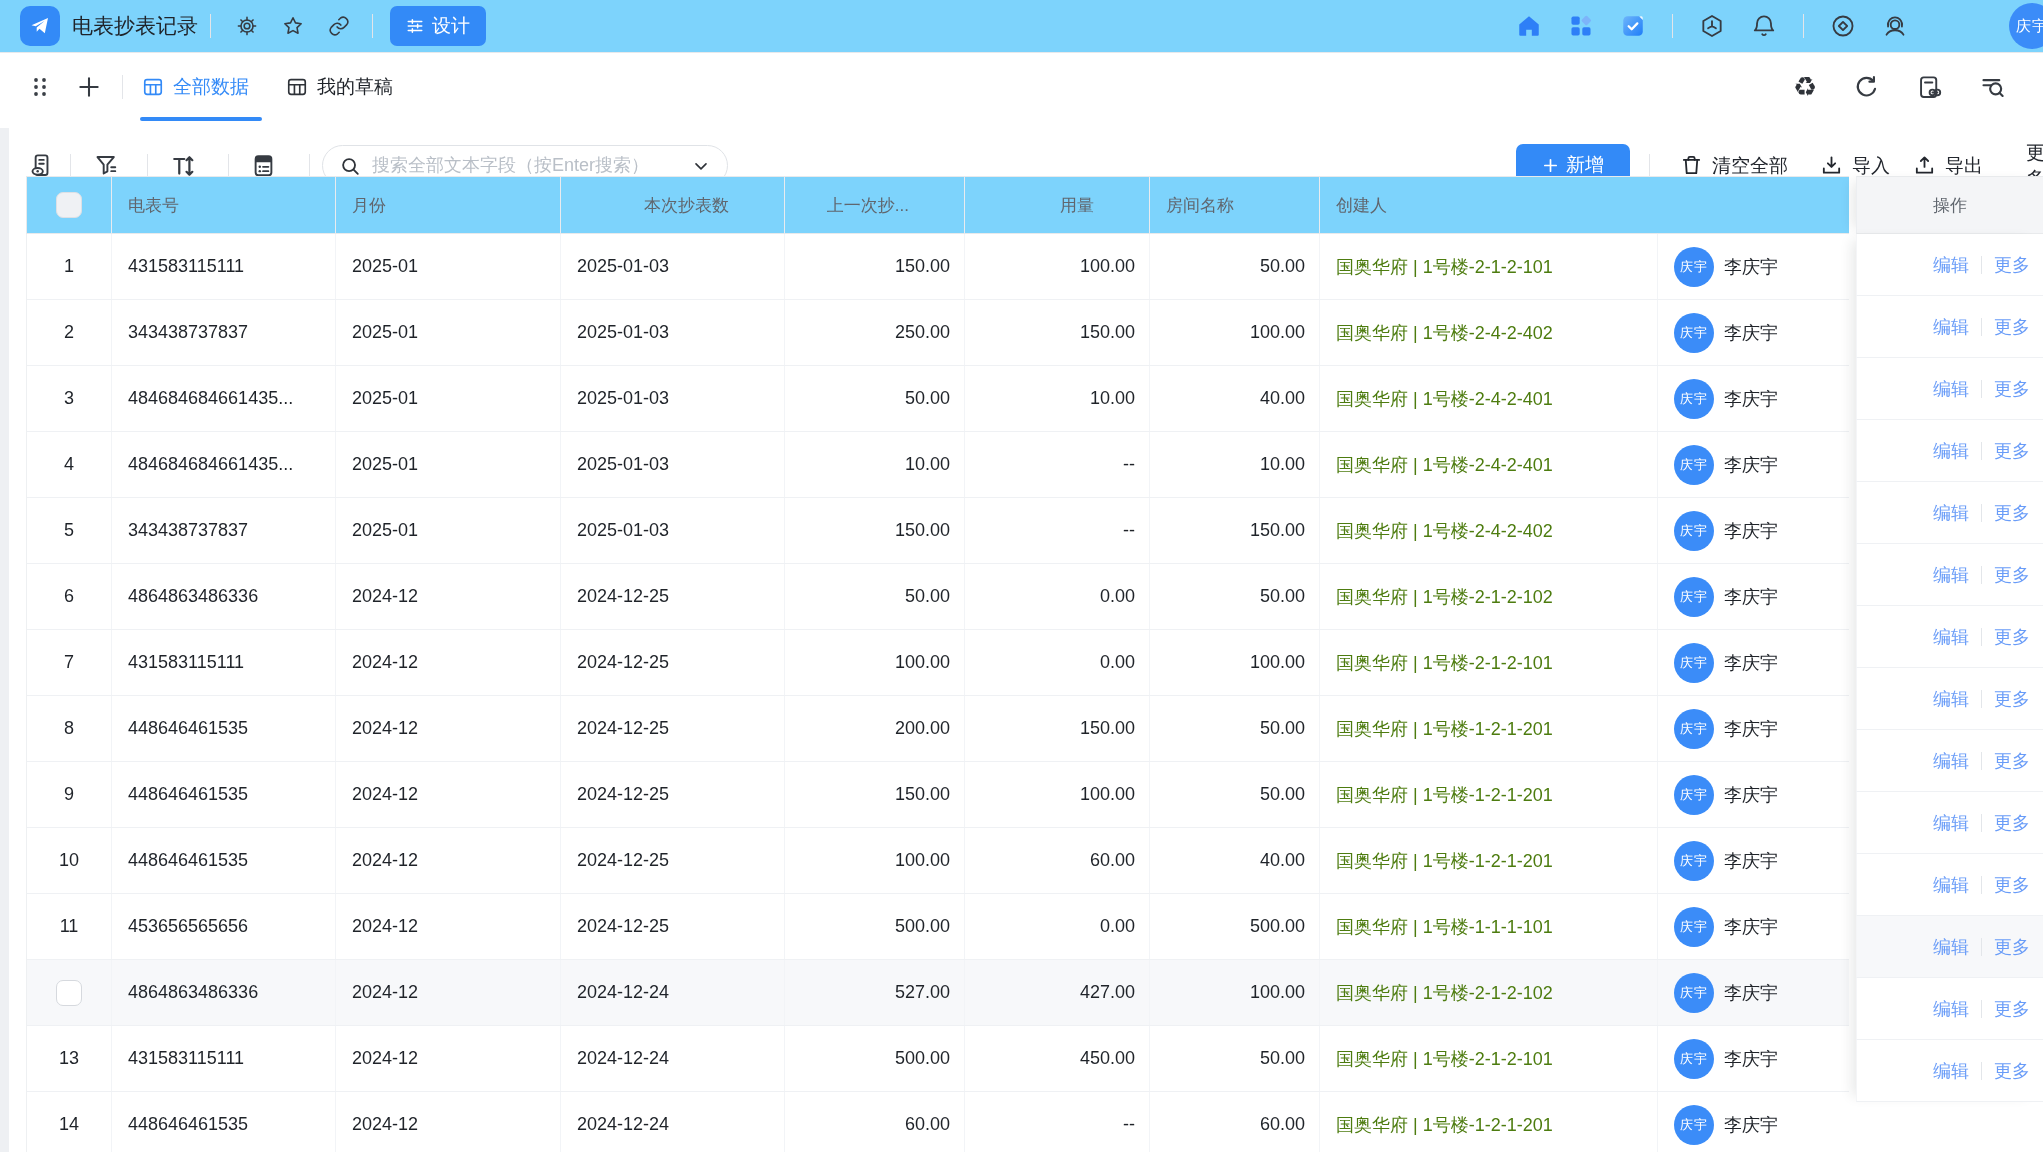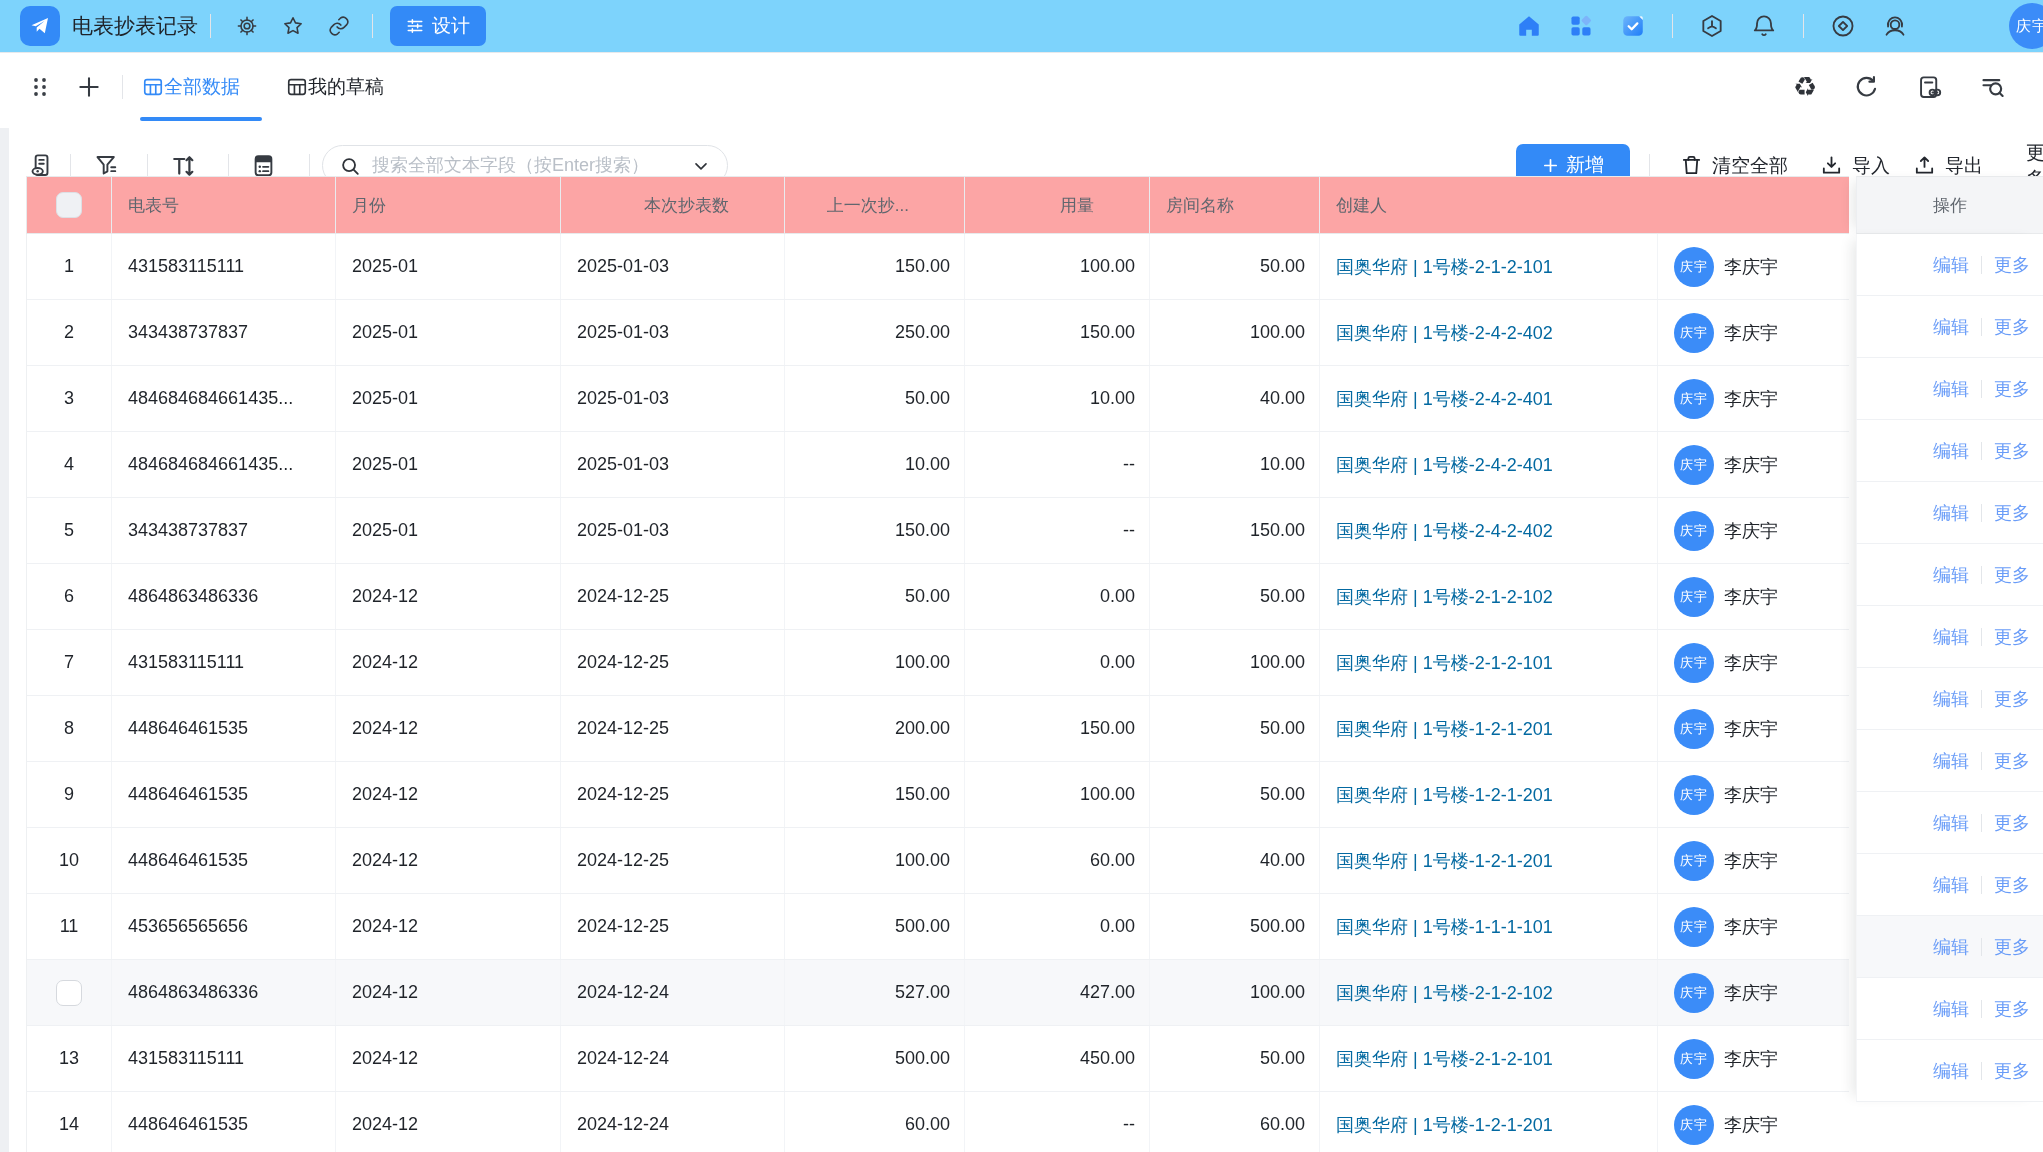--- a/index.html
+++ b/index.html
@@ -19,49 +19,49 @@
   .design-btn{position:absolute;left:390px;top:6px;height:40px;padding:0 16px;background:#338af7;color:#fff;border-radius:7px;display:flex;align-items:center;gap:8px;font-size:19px;cursor:pointer}
   .top-search{position:absolute;left:1203px;top:8px;width:295px;height:38px;border:1px solid #dfe2e6;border-radius:20px;display:flex;align-items:center;gap:9px;padding:0 15px;box-sizing:border-box}
   .top-search input{border:none;outline:none;flex:1;font:inherit;font-size:18px;color:#1f2329;background:transparent;min-width:0}
   .top-search input::placeholder{color:#b9bfc7}
   .appbar-right{position:absolute;left:1516px;top:0;height:52px;display:flex;align-items:center;gap:26px}
   .avatar-top{position:absolute;left:2009px;top:3px;width:46px;height:46px;border-radius:50%;background:#3b8cf8;color:#fff;font-size:15px;display:flex;align-items:center;justify-content:center;letter-spacing:1px}
 
   
   .view-bar{position:absolute;left:0;top:53px;width:2043px;height:68px;background:#fff}
   .vb-el{position:absolute;top:0;height:68px;display:flex;align-items:center}
-  .tab{display:flex;align-items:center;font-size:19px;color:#1f2329;cursor:pointer}
+  .tab{display:flex;align-items:center;gap:9px;font-size:19px;color:#1f2329;cursor:pointer}
   .tab.active{color:#338af7;font-weight:500}
   .tab-underline{position:absolute;left:140px;bottom:0;width:122px;height:4px;border-radius:2px;background:#338af7}
   .view-right{position:absolute;left:1793px;top:0;height:68px;display:flex;align-items:center;gap:36px}
 
   
   .toolbar{position:absolute;left:0;top:138px;width:2043px;height:55px;background:#fff}
   .tb-el{position:absolute;top:0;height:55px;display:flex;align-items:center;cursor:pointer}
   .tool-search{position:absolute;left:322px;top:7px;width:406px;height:41px;border:1px solid #e0e3e7;border-radius:21px;display:flex;align-items:center;gap:9px;padding:0 16px;box-sizing:border-box}
   .tool-search input{border:none;outline:none;flex:1;font:inherit;font-size:18px;color:#1f2329;background:transparent;min-width:0}
   .tool-search input::placeholder{color:#b9bfc7}
   .add-btn{position:absolute;left:1516px;top:6px;width:114px;height:42px;background:#338af7;border-radius:7px;color:#fff;font-size:19px;display:flex;align-items:center;justify-content:center;gap:7px;cursor:pointer}
   .tool-act{display:flex;align-items:center;gap:9px;font-size:19px;color:#23272e}
 
   .left-strip{position:absolute;left:0;top:128px;width:9px;height:1024px;background:#eef0f3}
 
   
   .gridcols{display:grid;grid-template-columns:85px 224px 225px 224px 180px 185px 170px 338px 192px}
-  .thead{position:absolute;left:26px;top:176px;width:1823px;height:58px;background:#fca5a5;border-top:1px solid #e8eaec;border-bottom:1px solid #e8eaec;border-left:1px solid #e8eaec;box-sizing:border-box}
+  .thead{position:absolute;left:26px;top:176px;width:1823px;height:58px;background:#7dd3fc;border-top:1px solid #e8eaec;border-bottom:1px solid #e8eaec;border-left:1px solid #e8eaec;box-sizing:border-box}
   .th{display:flex;align-items:center;padding:0 16px;font-size:17px;color:#60666e;border-right:1px solid #e9ebef;box-sizing:border-box;white-space:nowrap;overflow:hidden}
   .th.r{justify-content:flex-end;padding-right:55px}
   .th.chk{justify-content:center;padding:0}
   .tbody{position:absolute;left:26px;top:234px;width:1823px;border-left:1px solid #eef0f2;box-sizing:border-box}
   .tr{height:66px;border-bottom:1px solid #eff1f4;background:#fff;box-sizing:border-box}
   .tr.hov{background:#f7f8fa}
   .td{display:flex;align-items:center;padding:0 16px;font-size:18px;border-right:1px solid #f2f4f7;box-sizing:border-box;white-space:nowrap;overflow:hidden}
   .td.r{justify-content:flex-end;padding-right:14px}
   .td.c{justify-content:center;padding:0}
-  .td.link{color:#0369a1;cursor:pointer}
+  .td.link{color:#4d7c0f;cursor:pointer}
   .avatar{width:40px;height:40px;border-radius:50%;background:#3b8cf8;color:#fff;font-size:13px;display:flex;align-items:center;justify-content:center;margin-right:10px;flex:none;letter-spacing:1px}
   .cb{width:26px;height:26px;border:1.5px solid #d6d9de;border-radius:7px;background:#fff;box-sizing:border-box;cursor:pointer}
   .cb.head{background:#eff1f4;border-color:#dde0e5}
 
   
   .pinned-head{position:absolute;left:1856px;top:176px;width:187px;height:58px;background:#f4f5f7;border-top:1px solid #e8eaec;border-bottom:1px solid #e8eaec;border-left:1px solid #eceef1;display:flex;align-items:center;justify-content:center;font-size:17px;color:#60666e;box-sizing:border-box;box-shadow:-10px 0 12px -6px rgba(31,35,41,.10)}
   .pinned-body{position:absolute;left:1856px;top:234px;width:187px;box-shadow:-10px 0 12px -6px rgba(31,35,41,.10)}
   .ptd{height:62px;display:flex;align-items:center;justify-content:flex-end;padding-right:13px;border-bottom:1px solid #eff1f4;border-left:1px solid #f4f5f7;background:#fff;box-sizing:border-box;font-size:18px}
   .ptd.hov{background:#f7f8fa}
   .act{color:#699cf8;cursor:pointer}

